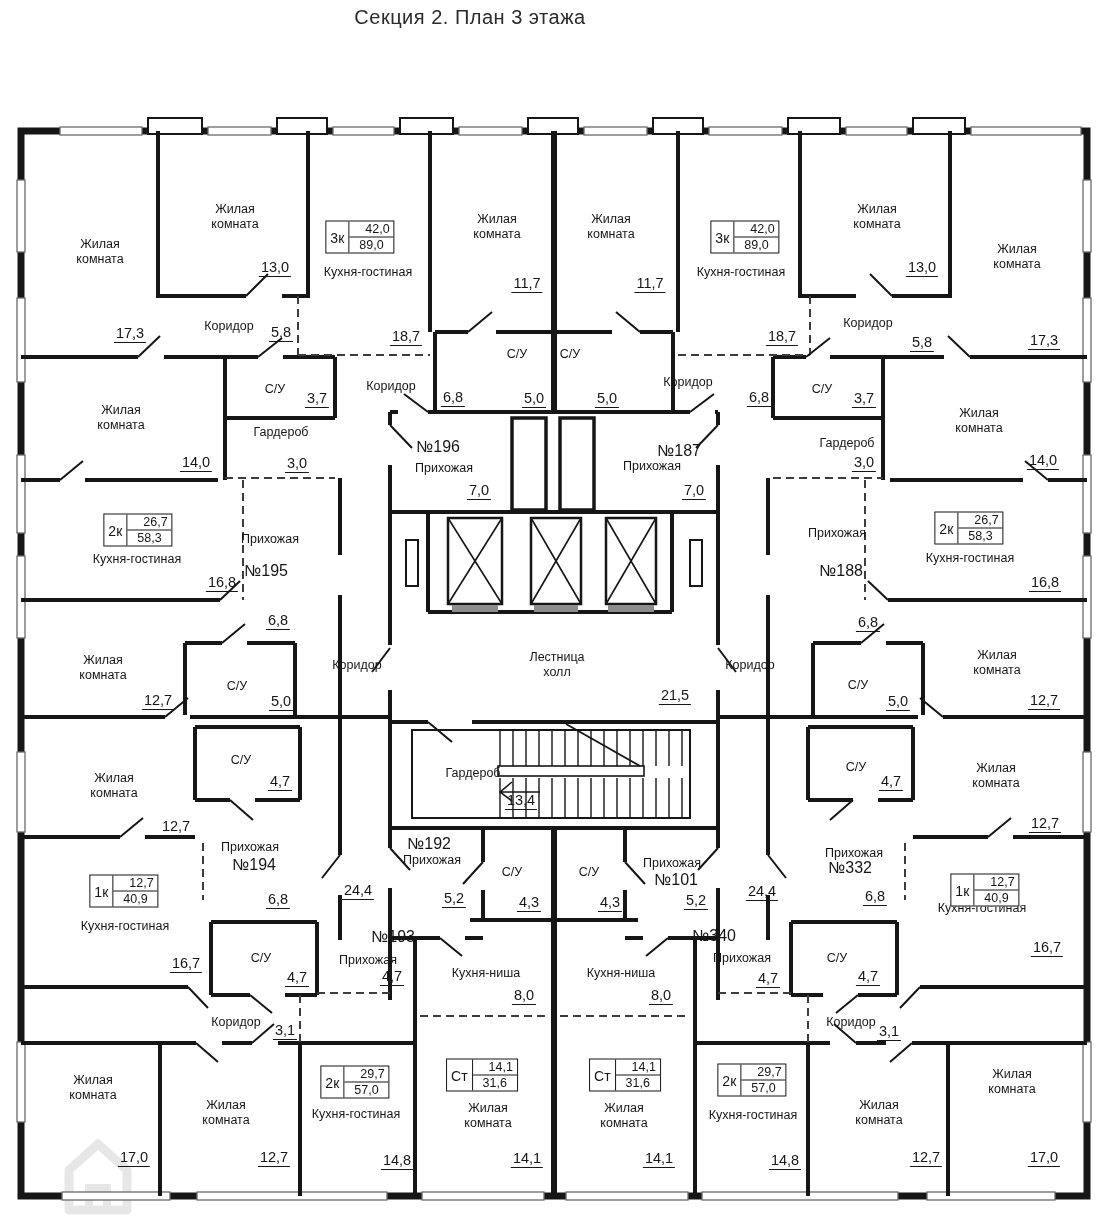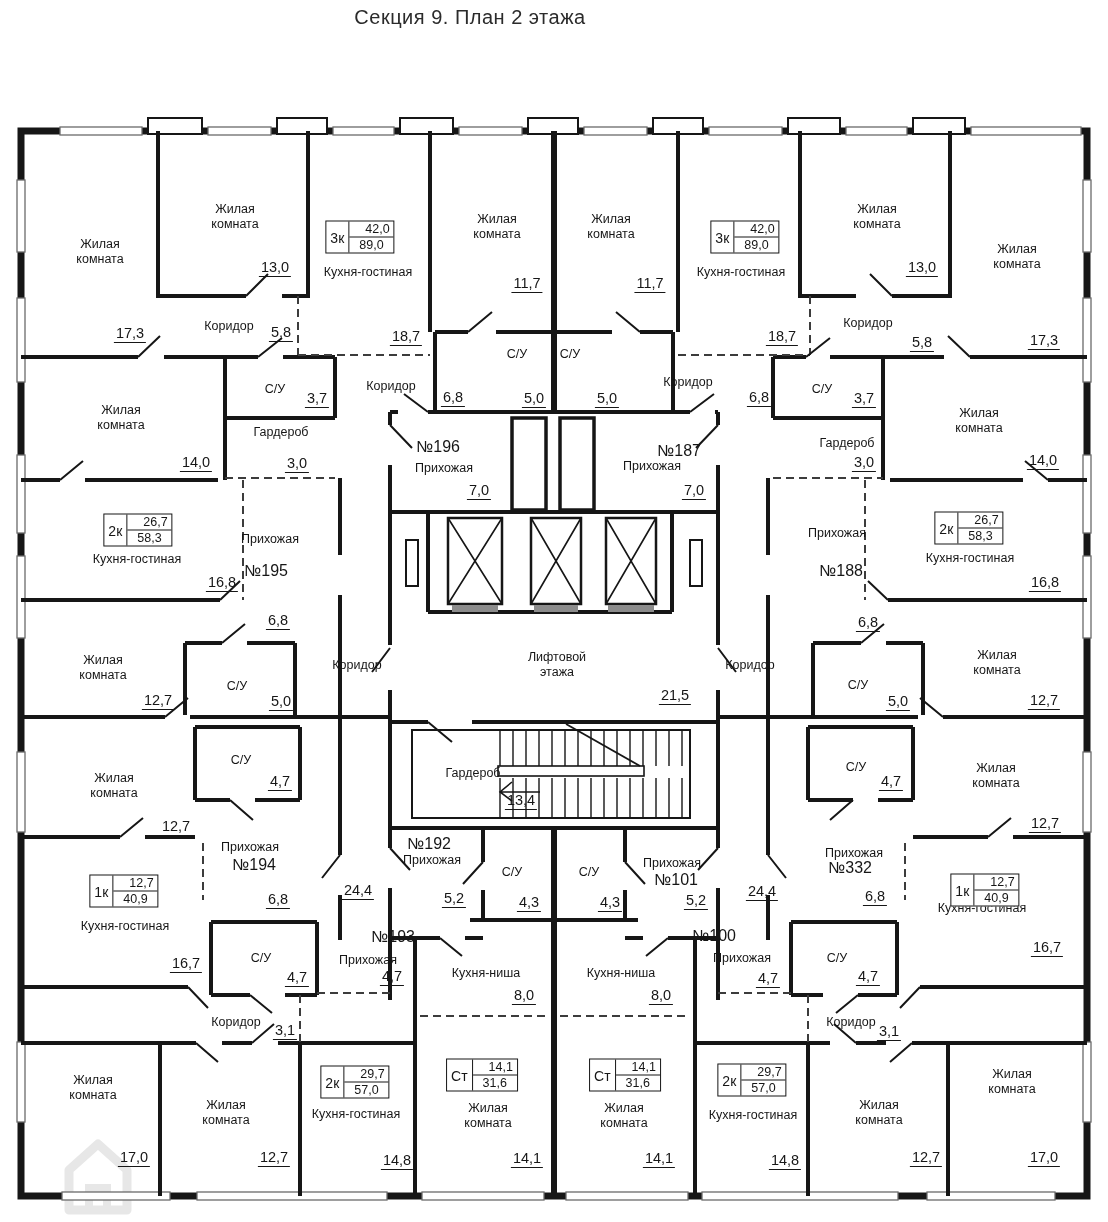--- a/index.html
+++ b/index.html
@@ -21,21 +21,21 @@
   .tbox .nums span{font-size:12.5px;padding:0 4px;line-height:15px;text-align:center;}
   .tbox .nums span:first-child{border-bottom:1.4px solid #161616;padding-left:16px;}
   .wm{position:absolute;left:55px;top:1130px;display:flex;align-items:center;gap:14px;z-index:1;}
   .wm .wm-text{font-size:58px;font-weight:600;letter-spacing:1px;color:#e7e7e7;}
 </style>
 </head>
 <body>
 
 <div id="page">
 
-  <div class="title">Секция 9. План 2 этажа</div>
+  <div class="title">Секция 2. План 3 этажа</div>
 
   <div class="wm">
     <svg width="86" height="86" viewBox="0 0 86 86">
       <path d="M14 80 V40 L43 14 L72 40 V80 Z" fill="none" stroke="#e7e7e7" stroke-width="9" stroke-linejoin="round"></path>
       <path d="M34 80 V58 H52 V80" fill="none" stroke="#e7e7e7" stroke-width="8"></path>
     </svg>
   </div>
 
   <svg id="plan-svg" width="1108" height="1222" viewBox="0 0 1108 1222">
 
@@ -250,21 +250,21 @@
     <div class="room" style="left:837px;top:533px">Прихожая</div>
     <div class="area" style="left:868px;top:623px">6,8</div>
     <div class="room" style="left:970px;top:558px">Кухня-гостиная</div>
     <div class="area" style="left:1045px;top:583px">16,8</div>
     <div class="room" style="left:858px;top:685px">С/У</div>
     <div class="area" style="left:898px;top:702px">5,0</div>
     <div class="room wrap" style="left:997px;top:663px">Жилая комната</div>
     <div class="area" style="left:1044px;top:701px">12,7</div>
     <div class="room" style="left:750px;top:665px">Коридор</div>
     <div class="area" style="left:762px;top:892px">24,4</div>
-    <div class="room wrap" style="left:557px;top:665px">Лифтовой этажа</div>
+    <div class="room wrap" style="left:557px;top:665px">Лестница холл</div>
     <div class="area" style="left:675px;top:696px">21,5</div>
     <div class="room" style="left:473px;top:773px">Гардероб</div>
     <div class="area" style="left:521px;top:801px">13,4</div>
     <div class="room" style="left:432px;top:860px">Прихожая</div>
     <div class="area" style="left:454px;top:899px">5,2</div>
     <div class="room" style="left:512px;top:872px">С/У</div>
     <div class="area" style="left:529px;top:903px">4,3</div>
     <div class="room" style="left:589px;top:872px">С/У</div>
     <div class="area" style="left:610px;top:903px">4,3</div>
     <div class="room" style="left:672px;top:863px">Прихожая</div>
@@ -318,21 +318,21 @@
     <div class="room wrap" style="left:1012px;top:1082px">Жилая комната</div>
     <div class="area" style="left:1044px;top:1158px">17,0</div>
 
     <div class="apt" style="left:438px;top:447px">№196</div>
     <div class="apt" style="left:679px;top:451px">№187</div>
     <div class="apt" style="left:266px;top:571px">№195</div>
     <div class="apt" style="left:841px;top:571px">№188</div>
     <div class="apt" style="left:254px;top:865px">№194</div>
     <div class="apt" style="left:850px;top:868px">№332</div>
     <div class="apt" style="left:393px;top:937px">№193</div>
-    <div class="apt" style="left:714px;top:936px">№100</div>
+    <div class="apt" style="left:714px;top:936px">№340</div>
     <div class="apt" style="left:429px;top:844px">№192</div>
     <div class="apt" style="left:676px;top:880px">№101</div>
 
     <div class="tbox" style="left:360px;top:237px">
       <span class="t">3к</span>
       <span class="nums">
           <span>42,0</span>
           <span>89,0</span>
         </span>
     </div>

